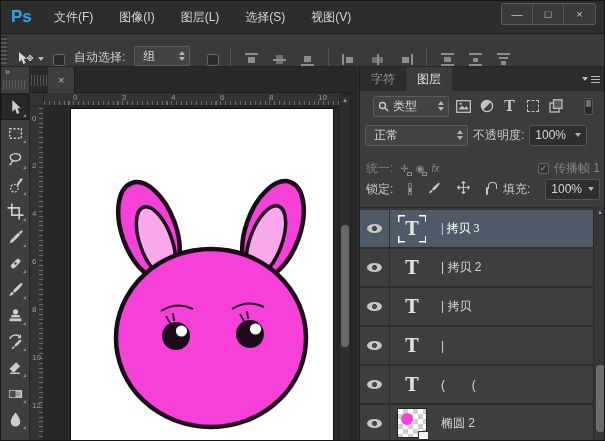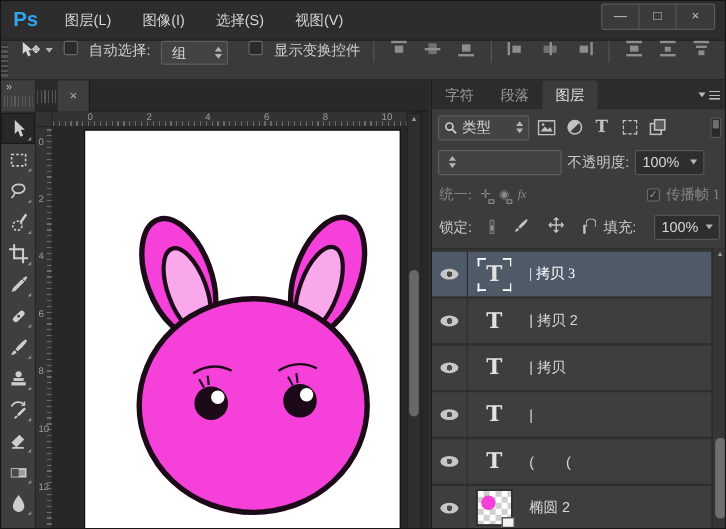--- a/index.html
+++ b/index.html
@@ -12,21 +12,21 @@
   .logo{position:absolute;left:10px;top:6px;font-size:17px;font-weight:bold;}
   .menus{position:absolute;left:40px;top:0;height:33px;display:flex;align-items:center;}
   .menu-item{padding:0 13px;font-size:12px;line-height:33px;cursor:default;}
   .winctl{position:absolute;right:8px;top:2px;display:flex;border:1px solid #5a5a5a;background:#3a3a3a;border-radius:2px;}
   .winctl .wbtn{width:31px;height:20px;display:flex;align-items:center;justify-content:center;
        font-size:11px;color:#c9c9c9;border-right:1px solid #555;}
   .winctl .wbtn:last-child{border-right:none;}
 
   
   .optionsbar{position:absolute;top:33px;left:0;right:0;height:33px;background:#3a3a3a;border-bottom:1px solid #242424;
-       display:flex;align-items:flex-start;padding-left:10px;gap:9px;}
+       display:flex;align-items:flex-end;padding-left:10px;gap:9px;}
   .opt-grip{position:absolute;left:0;top:2px;bottom:2px;width:6px;
        background:repeating-linear-gradient(0deg,#565656 0 2px,#303030 2px 4px);}
   .chk{width:12px;height:12px;background:#2b2b2b;border:1px solid #666;border-radius:2px;flex:0 0 auto;}
   .opt-label{font-size:12px;color:#cfcfcf;white-space:nowrap;}
   .select{height:20px;background:#434343;border:1px solid #5d5d5d;border-radius:2px;display:flex;align-items:center;
        padding:0 4px 0 8px;gap:8px;font-size:12px;color:#d8d8d8;}
   .spinner{display:flex;flex-direction:column;gap:2px;}
   .spinner i{width:0;height:0;border-left:3.5px solid transparent;border-right:3.5px solid transparent;}
   .spinner .up{border-bottom:4px solid #b5b5b5;}
   .spinner .dn{border-top:4px solid #b5b5b5;}
@@ -74,38 +74,38 @@
   .panel{position:absolute;left:358px;top:66px;width:247px;bottom:0;background:#3c3c3c;border-left:1px solid #1d1d1d;}
   .ptabs{position:absolute;top:0;left:0;right:0;height:24px;background:#2c2c2c;display:flex;align-items:flex-end;}
   .ptab{height:24px;line-height:24px;padding:0 11px;font-size:12px;color:#9a9a9a;margin-top:44px;}
   .ptab.active{background:#3c3c3c;color:#e0e0e0;border-radius:3px 3px 0 0;}
   .panelmenu{position:absolute;right:6px;top:6px;width:18px;height:12px;}
   .panelmenu .tri{position:absolute;left:0;top:4px;width:0;height:0;border-left:3.5px solid transparent;border-right:3.5px solid transparent;border-top:4px solid #bbb;}
   .panelmenu .lines{position:absolute;right:0;top:2px;width:9px;height:8px;
        background:repeating-linear-gradient(0deg,#bbb 0 1px,transparent 1px 3px);}
 
   .prow{position:absolute;left:0;right:0;display:flex;align-items:center;font-size:12px;}
-  .filter-row{top:27px;height:24px;padding:0 5px;gap:6px;}
+  .filter-row{top:27px;height:24px;padding:0 13px;gap:6px;}
   .kindbox{height:21px;width:76px;background:#434343;border:1px solid #5d5d5d;border-radius:2px;
        display:flex;align-items:center;padding:0 4px;gap:4px;color:#d8d8d8;}
   .kindbox .grow{flex:1;}
   .ficon{width:17px;height:17px;display:flex;align-items:center;justify-content:center;color:#c2c2c2;flex:0 0 auto;}
   .toggle{width:9px;height:17px;background:#2a2a2a;border:1px solid #555;border-radius:2px;margin-left:auto;position:relative;}
   .toggle::after{content:'';position:absolute;left:1px;right:1px;top:1px;height:7px;background:#6f6f6f;border-radius:1px;}
 
   .blend-row{top:55px;height:26px;padding:0 5px;gap:5px;}
   .blendbox{height:21px;width:103px;background:#434343;border:1px solid #5d5d5d;border-radius:2px;
        display:flex;align-items:center;padding:0 4px 0 8px;color:#d8d8d8;}
   .blendbox .grow{flex:1;}
   .valbox{height:21px;background:#2e2e2e;border:1px solid #555;border-radius:2px;display:flex;align-items:center;
        padding:0 5px;gap:6px;color:#d8d8d8;}
   .plabel{color:#c9c9c9;white-space:nowrap;}
   .plabel.dim,.dim{color:#858585;}
 
-  .unify-row{top:84px;height:22px;padding:0 6px;gap:7px;font-size:12px;font-family:Liberation Serif, serif;}
+  .unify-row{top:90px;height:22px;padding:0 6px;gap:7px;font-size:12px;}
   .uicon{color:#8a8a8a;font-size:10px;position:relative;}
   .uicon .mini{position:absolute;right:-3px;bottom:-2px;width:5px;height:4px;border:1px solid #8a8a8a;background:#3c3c3c;}
   .chk-sm{width:11px;height:11px;background:#333;border:1px solid #6a6a6a;border-radius:2px;
        display:flex;align-items:center;justify-content:center;font-size:9px;color:#9a9a9a;line-height:1;}
 
   .lock-row{top:109px;height:26px;padding:0 6px;gap:15px;}
   .checker{width:12px;height:12px;border:1px solid #777;
        background:conic-gradient(#9a9a9a 0 25%,#4c4c4c 0 50%,#9a9a9a 0 75%,#4c4c4c 0);background-size:8px 8px;}
   .lockicon{width:10px;height:8px;background:#c3c3c3;border-radius:1px;position:relative;margin-top:4px;}
   .lockicon::before{content:'';position:absolute;left:1.5px;top:-5px;width:7px;height:6px;border:1.6px solid #c3c3c3;
@@ -144,22 +144,23 @@
   .lscroll .thumb{position:absolute;left:1.5px;right:1.5px;top:158px;bottom:8px;background:#6e6e6e;border-radius:4px;}
 </style>
 </head>
 <body>
 
 <div class="app">
 
   <div class="menubar">
     <div class="logo" style="color:#30a5ee">Ps</div>
     <div class="menus">
+      <div class="menu-item">文件(F)</div>
+      <div class="menu-item">图像(I)</div>
       <div class="menu-item">图层(L)</div>
-      <div class="menu-item">图像(I)</div>
       <div class="menu-item">选择(S)</div>
       <div class="menu-item">视图(V)</div>
     </div>
     <div class="winctl">
       <div class="wbtn">—</div>
       <div class="wbtn">□</div>
       <div class="wbtn">×</div>
     </div>
   </div>
 
@@ -175,21 +176,20 @@
     <span class="chk"></span>
     <span class="opt-label">自动选择:</span>
     <span class="select" style="width:56px;">
       <span style="flex:1;">组</span>
       <span class="spinner">
           <i class="up"></i>
           <i class="dn"></i>
         </span>
     </span>
     <span class="chk" style="margin-left:8px;"></span>
-    <span class="opt-label">显示变换控件</span>
     <span class="vsep"></span>
     <span class="ai">
         <span style="left:1px;right:1px;top:0;height:2px;"></span>
         <span style="left:4px;top:4px;width:7px;height:6px;"></span>
       </span>
     <span class="ai">
         <span style="left:1px;right:1px;top:5.5px;height:2px;"></span>
         <span style="left:4px;top:2px;width:7px;height:9px;opacity:.65;"></span>
       </span>
     <span class="ai">
@@ -361,21 +361,20 @@
 
     <div class="cv-scroll">
       <div class="up">▲</div>
       <div class="thumb"></div>
     </div>
   </div>
 
   <div class="panel">
     <div class="ptabs">
       <div class="ptab">字符</div>
-      <div class="ptab">段落</div>
       <div class="ptab active">图层</div>
       <div class="panelmenu">
           <i class="tri"></i>
           <i class="lines"></i>
         </div>
     </div>
 
     <div class="prow filter-row">
       <div class="kindbox">
         <svg width="11" height="11" viewBox="0 0 11 11">
@@ -409,20 +408,21 @@
         <svg width="14" height="14" viewBox="0 0 14 14">
             <rect x="1" y="4" width="9" height="9" fill="none" stroke="#c2c2c2" stroke-width="1.3"></rect>
             <rect x="4.5" y="0.8" width="8.5" height="8.5" fill="#5a5a5a" stroke="#c2c2c2" stroke-width="1.3"></rect>
           </svg>
       </span>
       <span class="toggle"></span>
     </div>
 
     <div class="prow blend-row">
       <div class="blendbox">
+        <span class="grow">正常</span>
         <span class="spinner">
             <i class="up"></i>
             <i class="dn"></i>
           </span>
       </div>
       <span class="plabel">不透明度:</span>
       <div class="valbox" style="width:58px;">
         <span style="flex:1;">100%</span>
         <i class="dd-arrow"></i>
       </div>

